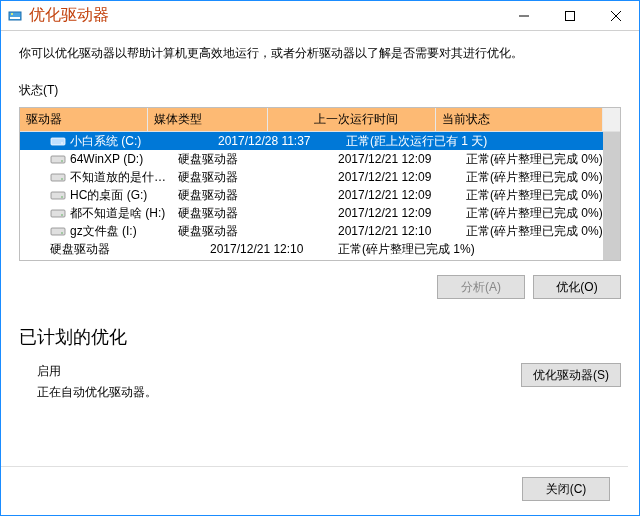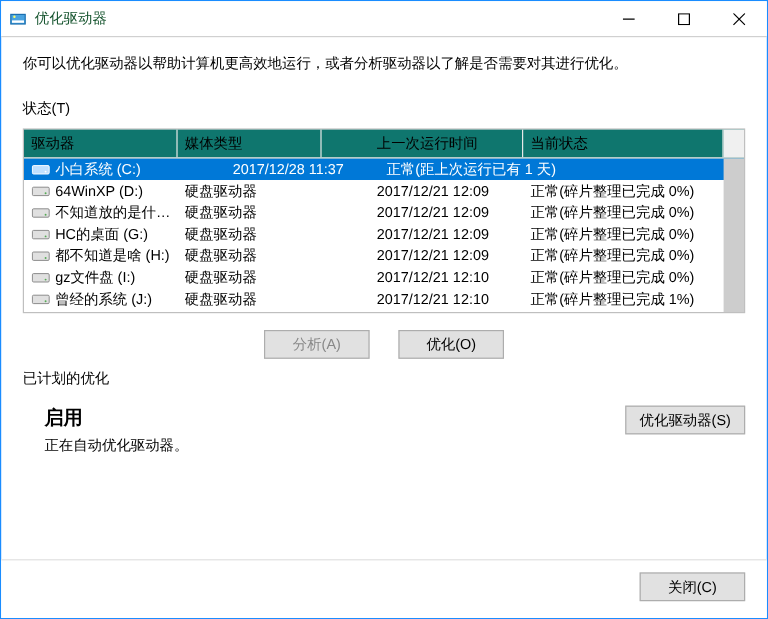--- a/index.html
+++ b/index.html
@@ -1,61 +1,61 @@
 <!DOCTYPE html>
 <html><head>
 <meta charset="utf-8">
 <style>
 * { margin: 0; padding: 0; box-sizing: border-box; font-family: "Microsoft YaHei", "Segoe UI", sans-serif; }
 body { background: #fff; width: 640px; height: 516px; overflow: hidden; font-size: 12px; }
 
 .titlebar { background: #fff; height: 30px; display: flex; align-items: center; border-bottom: 1px solid #d0d0d0; position: relative; }
 .titlebar-icon { width: 16px; height: 16px; margin: 0 6px; display: inline-flex; align-items: center; justify-content: center; }
-.titlebar-title { font-size: 12px; color: #14532d; }
+.titlebar-title { font-size: 16px; color: #c2410c; }
 .titlebar-controls { position: absolute; right: 0; top: 0; display: flex; }
 .ctrl-btn { width: 46px; height: 30px; display: flex; align-items: center; justify-content: center; color: #000; }
 .ctrl-btn.close { background: transparent; }
 .ctrl-btn svg { width: 10px; height: 10px; }
 .desc { font-size: 12px; color: #000; margin-bottom: 20px; }
 .status-label { font-size: 12px; color: #000; margin-bottom: 8px; }
 
 .table-wrap { border: 1px solid #bfbfbf; background: #fff; }
-.thead { display: flex; height: 24px; align-items: center; border-bottom: 1px solid #e0e0e0; background: #0f766e; font-size: 12px; }
+.thead { display: flex; height: 24px; align-items: center; border-bottom: 1px solid #e0e0e0; background: #fdba74; font-size: 12px; }
 .thead > div { padding: 0 6px; border-right: 1px solid #e8e8e8; height: 100%; display: flex; align-items: center; }
 .thead > div:last-child { border-right: none; }
 .c1 { width: 128px; }
 .c2 { width: 120px; }
 .c3 { width: 128px; margin-left: 40px; }
 .c4 { flex: 1; }
 .scroll-col { width: 17px; background: #f0f0f0; }
 
 .tbody { height: 128px; overflow: hidden; position: relative; }
-.row { display: flex; height: 18px; align-items: center; font-size: 12px; }
+.row { display: flex; height: 18px; align-items: center; font-size: 12px; padding-left: 24px; }
 .row > div { padding: 0 6px; overflow: hidden; white-space: nowrap; text-overflow: ellipsis; }
 .row.selected { background: #0078d7; color: #fff; }
 .row .c1 { display: flex; align-items: center; gap: 4px; }
 .drive-icon { width: 16px; height: 12px; display: inline-flex; align-items: center; justify-content: center; flex-shrink: 0; }
 .drive-label { overflow: hidden; text-overflow: ellipsis; white-space: nowrap; }
 .scrollbar { position: absolute; right: 0; top: 0; width: 17px; height: 100%; background: #f0f0f0; }
 .scroll-thumb { background: #cdcdcd; width: 100%; height: 100%; }
 
-.btn-row { display: flex; justify-content: center; gap: 24px; margin-top: 14px; }
+.btn-row { display: flex; justify-content: flex-end; gap: 8px; margin-top: 14px; }
 .btn { min-width: 88px; height: 24px; border: 1px solid #adadad; background: #e1e1e1; font-size: 12px; display: flex; align-items: center; justify-content: center; color: #000000; }
 .btn.disabled { color: #888; }
 
-.section-label { font-size: 12px; margin: 8px 0 14px 0; color: #000; }
+.section-label { font-size: 18px; margin: 26px 0 14px 0; color: #000; }
 .schedule-row { display: flex; justify-content: space-between; align-items: flex-start; }
 .schedule-text { padding-left: 18px; }
-.schedule-text .bold { font-weight: bold; font-size: 16px; margin-bottom: 4px; }
+.schedule-text .bold { font-weight: normal; font-size: 12px; margin-bottom: 4px; }
 .schedule-text .line { font-size: 12px; margin-bottom: 4px; }
 
 .outer-border { border: 1px solid #1a8cff; width: 640px; height: 516px; position: relative; }
 .inner-content { position: absolute; top: 30px; left: 0; right: 0; bottom: 0; }
 
-.footer { position: absolute; bottom: 0; left: 0; right: 0; padding: 10px 18px 14px 18px; display: flex; justify-content: flex-end; border-top: 1px solid #e0e0e0; background: #fff; }
+.footer { position: absolute; bottom: 0; left: 0; right: 11px; padding: 10px 18px 14px 18px; display: flex; justify-content: flex-end; border-top: 1px solid #e0e0e0; background: #fff; }
 .main-area { position: absolute; top: 0; left: 0; right: 0; bottom: 48px; padding: 14px 18px; overflow: hidden; }
 </style>
 </head>
 <body>
 
 <div class="outer-border">
   <div class="titlebar">
     <span class="titlebar-icon">
       <svg viewBox="0 0 16 16">
           <rect x="2" y="4" width="12" height="8" fill="#4aa3e0" stroke="#1a6fb0"></rect>
@@ -175,29 +175,20 @@
                     <circle cx="12" cy="8" r="0.8" fill="#5a5"></circle>
                   </svg>
                 </span>
                 <span class="drive-label">gz文件盘 (I:)</span>
               </div>
               <div class="c2">硬盘驱动器</div>
               <div class="c3">2017/12/21 12:10</div>
               <div class="c4">正常(碎片整理已完成 0%)</div>
             </div>
             <div class="row">
-              <div class="c1">
-                <span class="drive-icon">
-                  <svg viewBox="0 0 16 12" width="16" height="12">
-                    <rect x="1" y="3" width="14" height="7" rx="1" fill="#e0e0e0" stroke="#888" stroke-width="0.8"></rect>
-                    <circle cx="12" cy="8" r="0.8" fill="#5a5"></circle>
-                  </svg>
-                </span>
-                <span class="drive-label">曾经的系统 (J:)</span>
-              </div>
               <div class="c2">硬盘驱动器</div>
               <div class="c3">2017/12/21 12:10</div>
               <div class="c4">正常(碎片整理已完成 1%)</div>
             </div>
             <div class="scrollbar">
               <div class="scroll-thumb"></div>
             </div>
         </div>
       </div>
 

